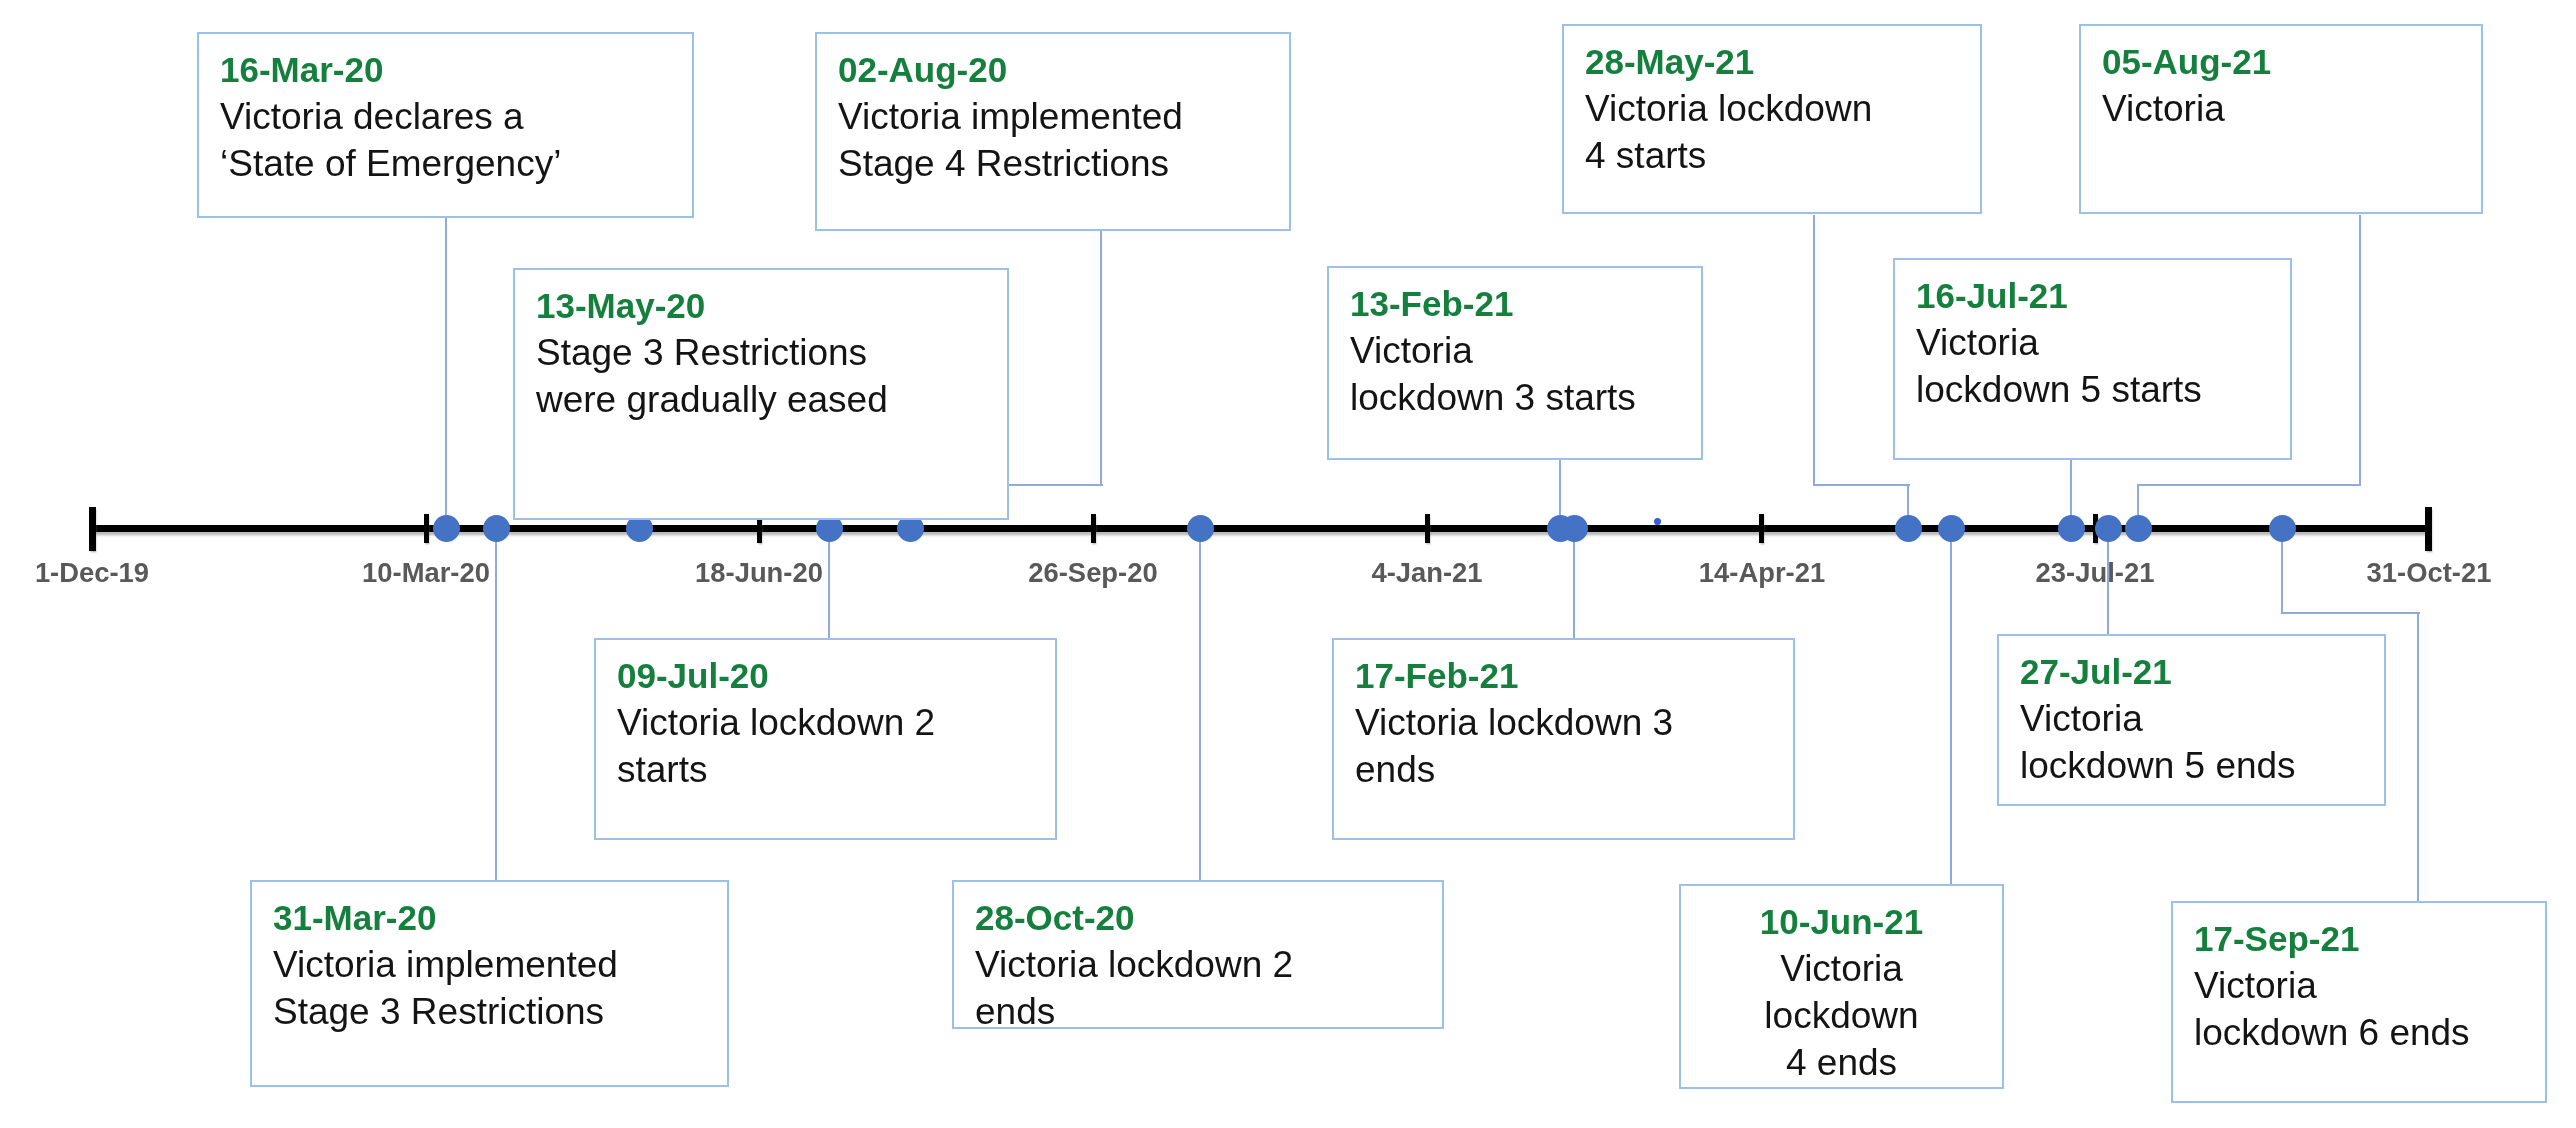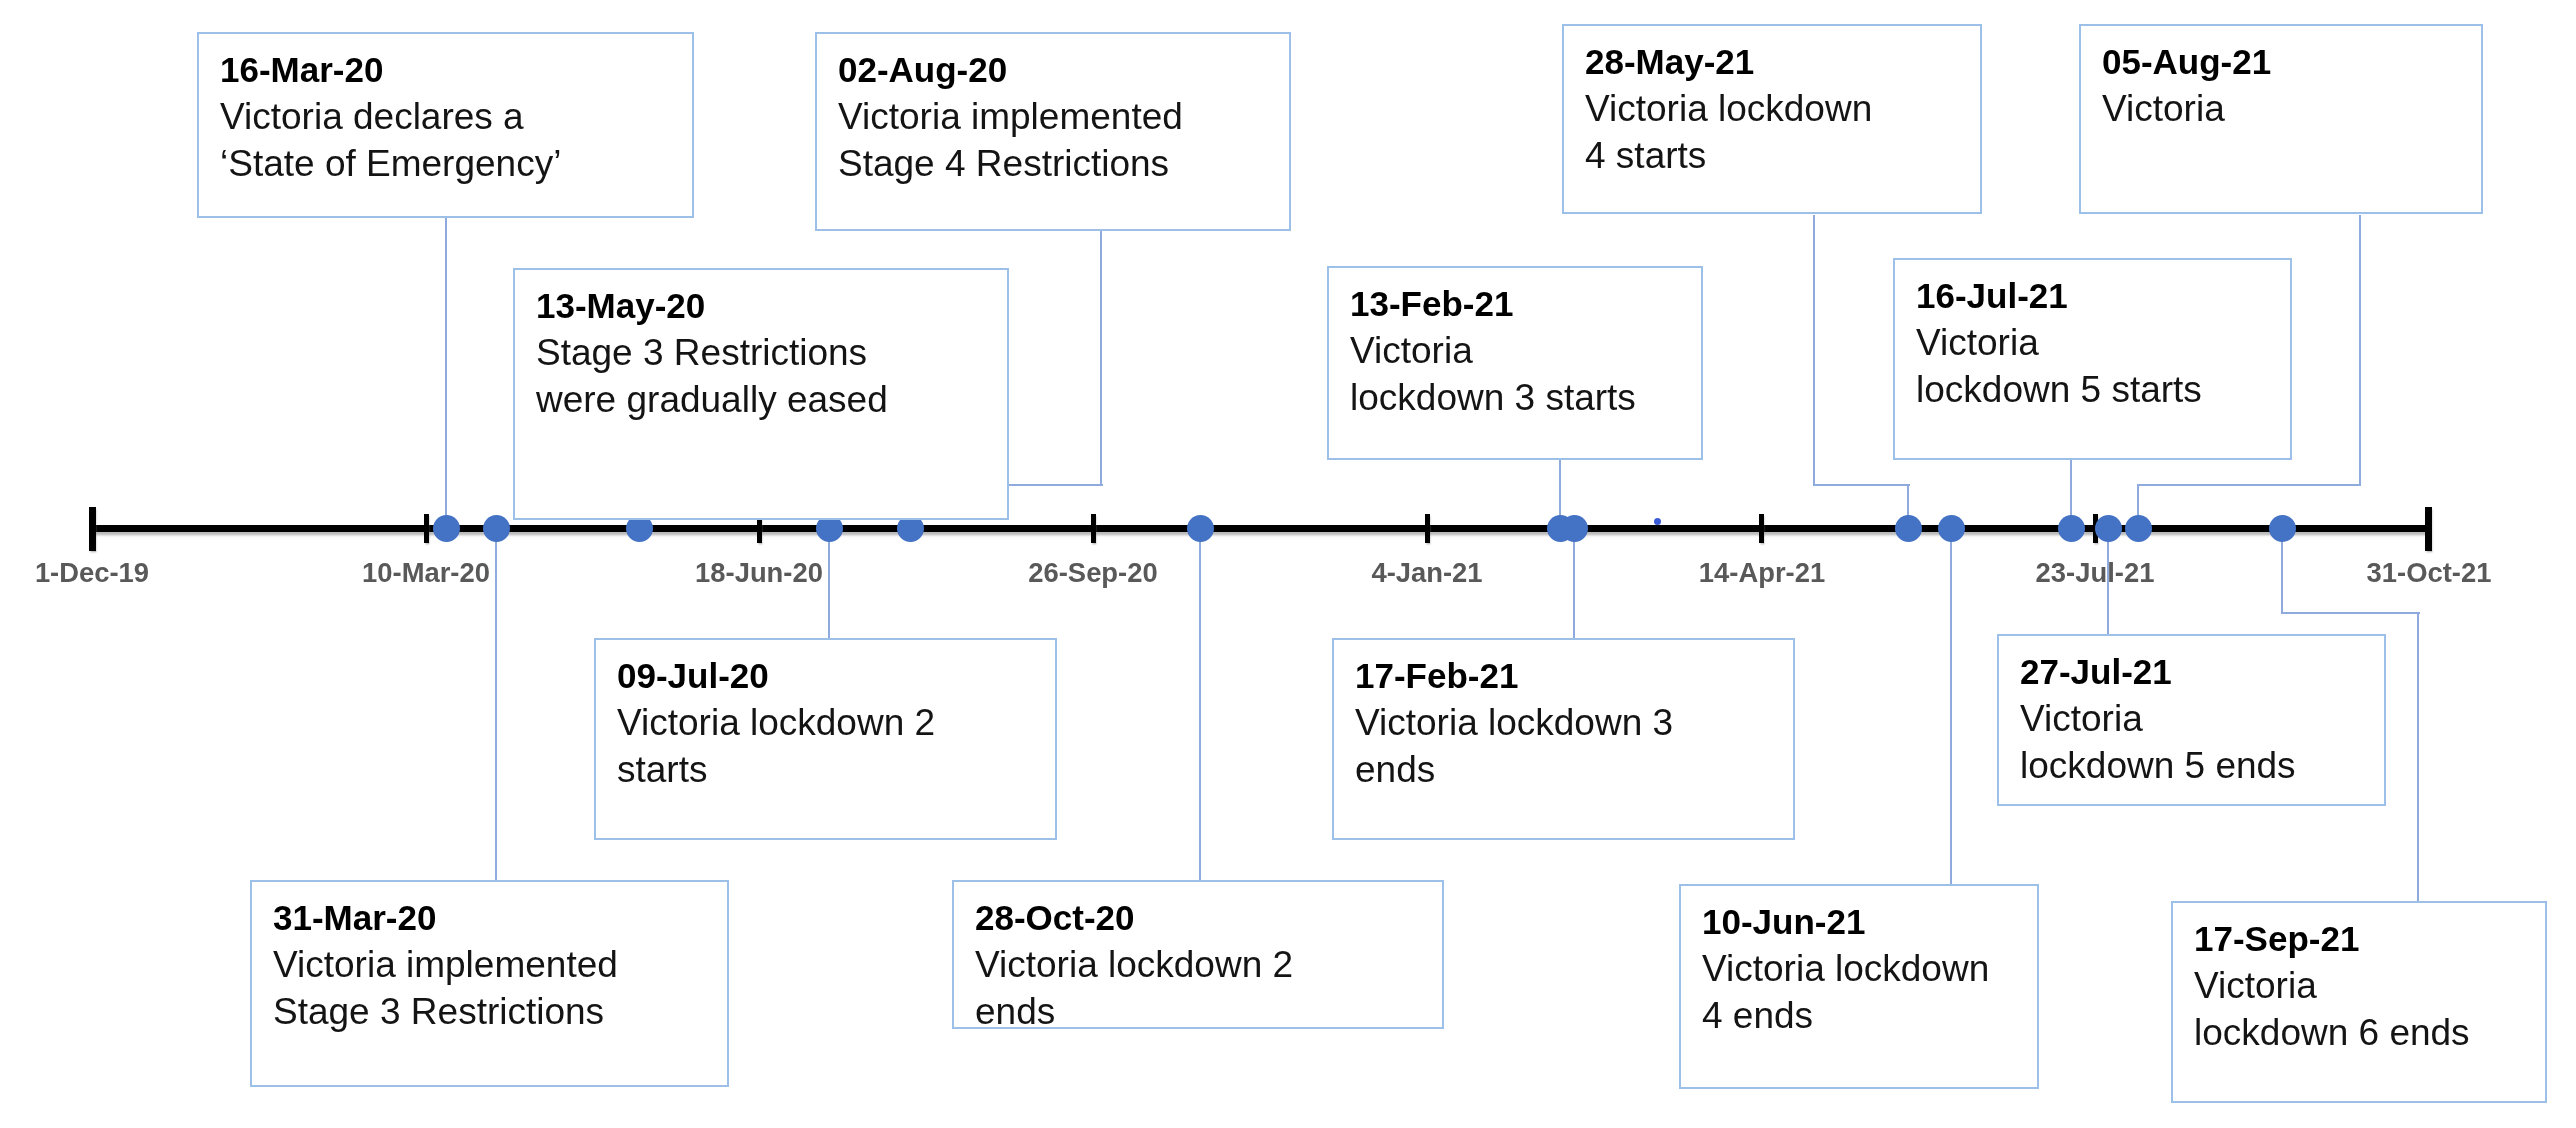--- a/index.html
+++ b/index.html
@@ -29,21 +29,21 @@
   }
   
   .event-box{
     position:absolute;
     background:#ffffff;
     border:2.4px solid #9CC0E7;
     box-sizing:border-box;
     padding:13px 21px 8px 21px;
   }
   .event-date{
-    font-size:35px;font-weight:bold;color:#000000;
+    font-size:35px;font-weight:bold;color:#15803d;
     line-height:1.3;
   }
   .event-line{
     font-size:37px;color:#141414;
     line-height:1.28;
   }
   
   .seg{position:absolute;background:#8FAADC;}
   .dot{
     position:absolute;width:27px;height:27px;border-radius:50%;
@@ -189,21 +189,21 @@
     <div class="event-line">Victoria lockdown 2</div>
     <div class="event-line">ends</div>
   </div>
 
   <div class="event-box" style="left:1332px;top:638px;width:463px;height:202px;">
     <div class="event-date">17-Feb-21</div>
     <div class="event-line">Victoria lockdown 3</div>
     <div class="event-line">ends</div>
   </div>
 
-  <div class="event-box" style="left:1679px;top:884px;width:360px;height:205px;">
+  <div class="event-box" style="left:1679px;top:884px;width:325px;height:205px;text-align:center;">
     <div class="event-date">10-Jun-21</div>
     <div class="event-line">Victoria lockdown</div>
     <div class="event-line">4 ends</div>
   </div>
 
   <div class="event-box" style="left:1997px;top:634px;width:389px;height:172px;">
     <div class="event-date">27-Jul-21</div>
     <div class="event-line">Victoria</div>
     <div class="event-line">lockdown 5 ends</div>
   </div>

